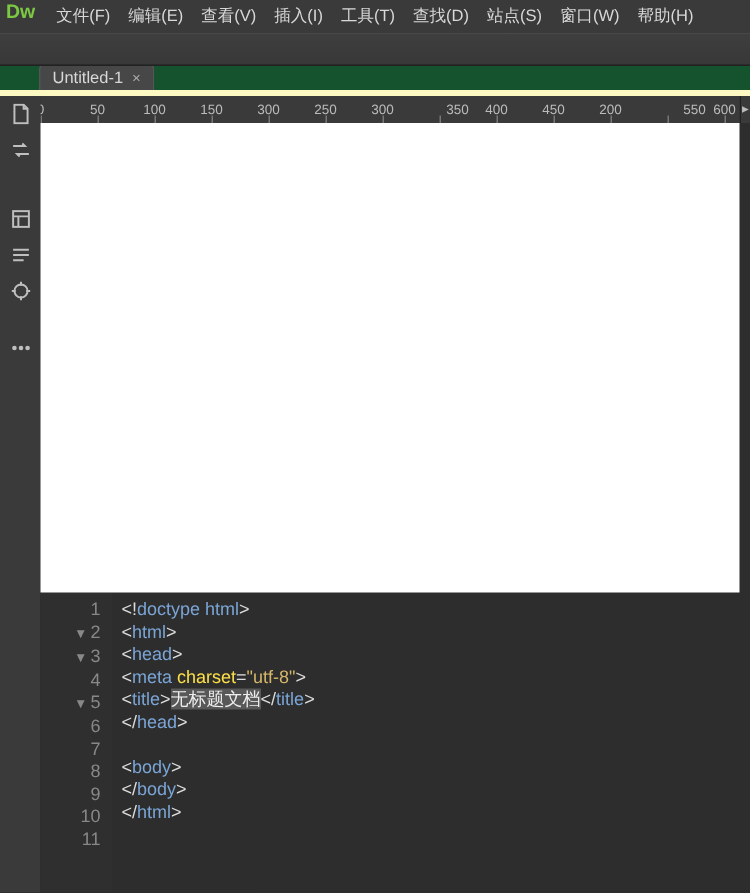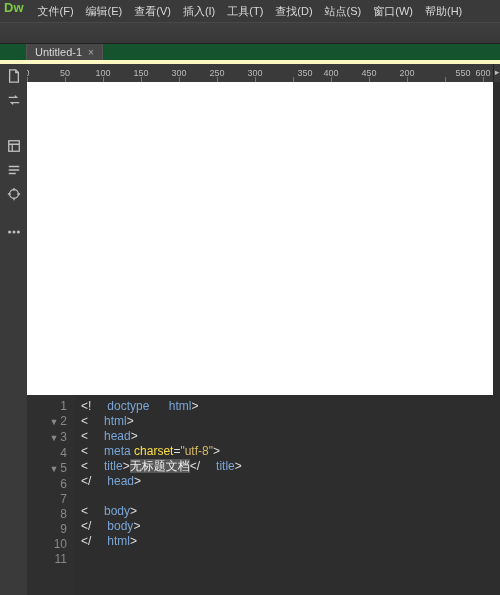--- a/index.html
+++ b/index.html
@@ -31,21 +31,21 @@
 
 .design-and-code { flex:1; display:flex; flex-direction: column; }
 .design-view { flex: 1; background: #fff; margin: 0 7px 0 0; position: relative; }
 
 .code-view { height: 200px; background: #2d2d2d; display: flex; font-family: Consolas, monospace; font-size: 12px; }
 .gutter { width: 48px; background: #2f2f2f; text-align: right; padding: 4px 8px 0 0; color: #888; line-height: 15px; }
 .gutter div { white-space: nowrap; }
 .fold { color:#888; font-size:9px; margin-right:2px; }
 .code { flex:1; padding: 4px 0 0 6px; white-space: pre; line-height: 15px; color:#ddd; }
 .c-bracket { color:#ddd; }
-.c-tag { color:#7aa5d6;padding-left:16px; }
+.c-tag { color:#7aa5d6; }
 .c-attr { color:#fde047; }
 .c-eq { color:#ddd; }
 .c-str { color:#d6b76a; }
 .c-sel { background:#585858; color:#eee; }
 </style>
 </head>
 <body>
 
 <div class="menubar">
   <span class="logo">Dw</span>

